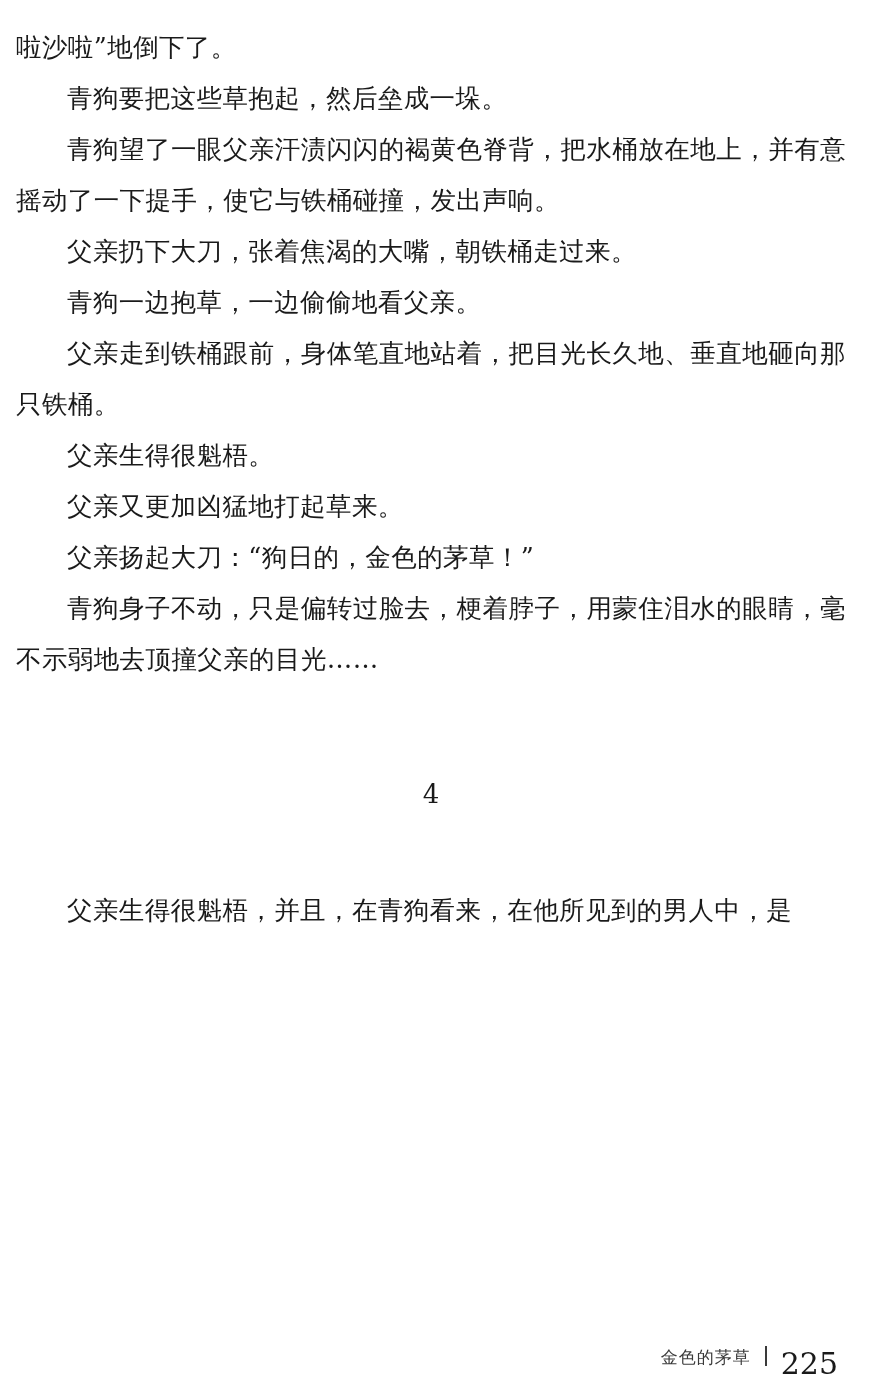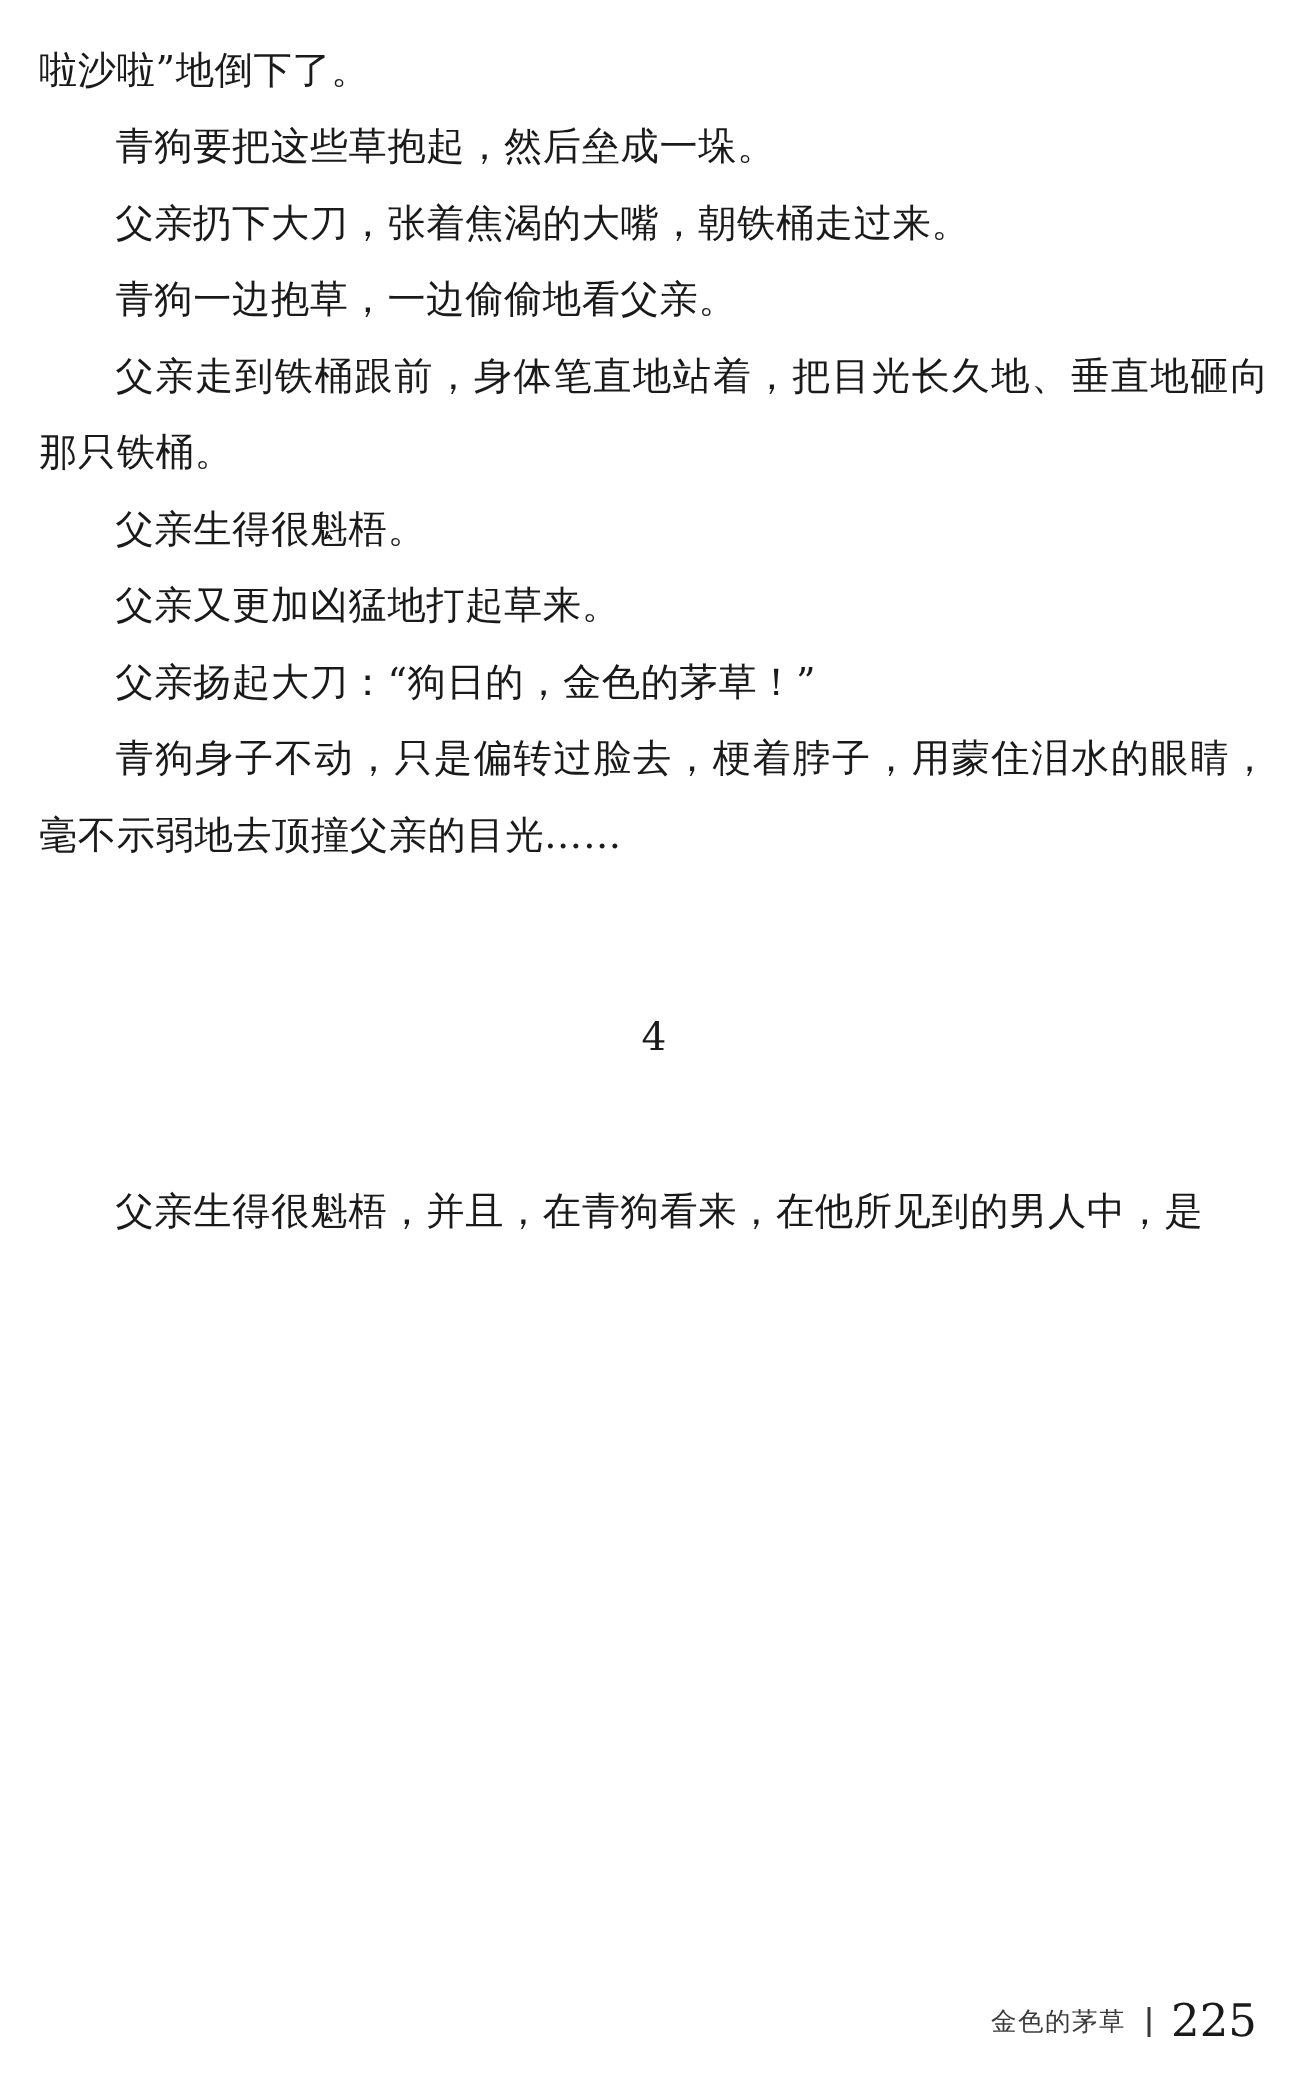--- a/index.html
+++ b/index.html
@@ -15,21 +15,21 @@
     position: relative;
     overflow: hidden;
   }
   .page {
     position: absolute;
     left: 0;
     top: 0;
     width: 872px;
     height: 1391px;
     box-sizing: border-box;
-    padding: 22px 26px 0 26px;
+    padding: 22px 26px 0 16px;
   }
   .body-text {
     font-size: 25.5px;
     line-height: 51px;
     letter-spacing: 0.4px;
     text-align: justify;
     text-justify: inter-character;
   }
   .body-text p {
     margin: 0;
@@ -45,23 +45,23 @@
     margin-top: 96px;
     margin-bottom: 0;
     font-family: "DejaVu Serif", "Liberation Serif", serif;
   }
   .after-number {
     margin-top: 78px;
   }
   .footer {
     position: absolute;
     right: 34px;
-    bottom: 26px;
+    bottom: 10px;
     display: flex;
-    align-items: center;
+    align-items: flex-start;
     gap: 14px;
   }
   .footer-title {
     font-size: 17px;
     color: #3a3a3a;
     letter-spacing: 1px;
   }
   .footer-sep {
     display: inline-block;
     width: 2px;
@@ -75,20 +75,21 @@
   }
 </style>
 </head>
 <body>
 
 <div class="page">
 
   <div class="body-text">
     <p class="no-indent">啦沙啦”地倒下了。</p>
     <p>青狗要把这些草抱起，然后垒成一垛。</p>
+    <p>青狗望了一眼父亲汗渍闪闪的褐黄色脊背，把水桶放在地上，并有意摇动了一下提手，使它与铁桶碰撞，发出声响。</p>
     <p>父亲扔下大刀，张着焦渴的大嘴，朝铁桶走过来。</p>
     <p>青狗一边抱草，一边偷偷地看父亲。</p>
     <p>父亲走到铁桶跟前，身体笔直地站着，把目光长久地、垂直地砸向那只铁桶。</p>
     <p>父亲生得很魁梧。</p>
     <p>父亲又更加凶猛地打起草来。</p>
     <p>父亲扬起大刀：“狗日的，金色的茅草！”</p>
     <p>青狗身子不动，只是偏转过脸去，梗着脖子，用蒙住泪水的眼睛，毫不示弱地去顶撞父亲的目光……</p>
   </div>
 
   <div class="section-number">4</div>

